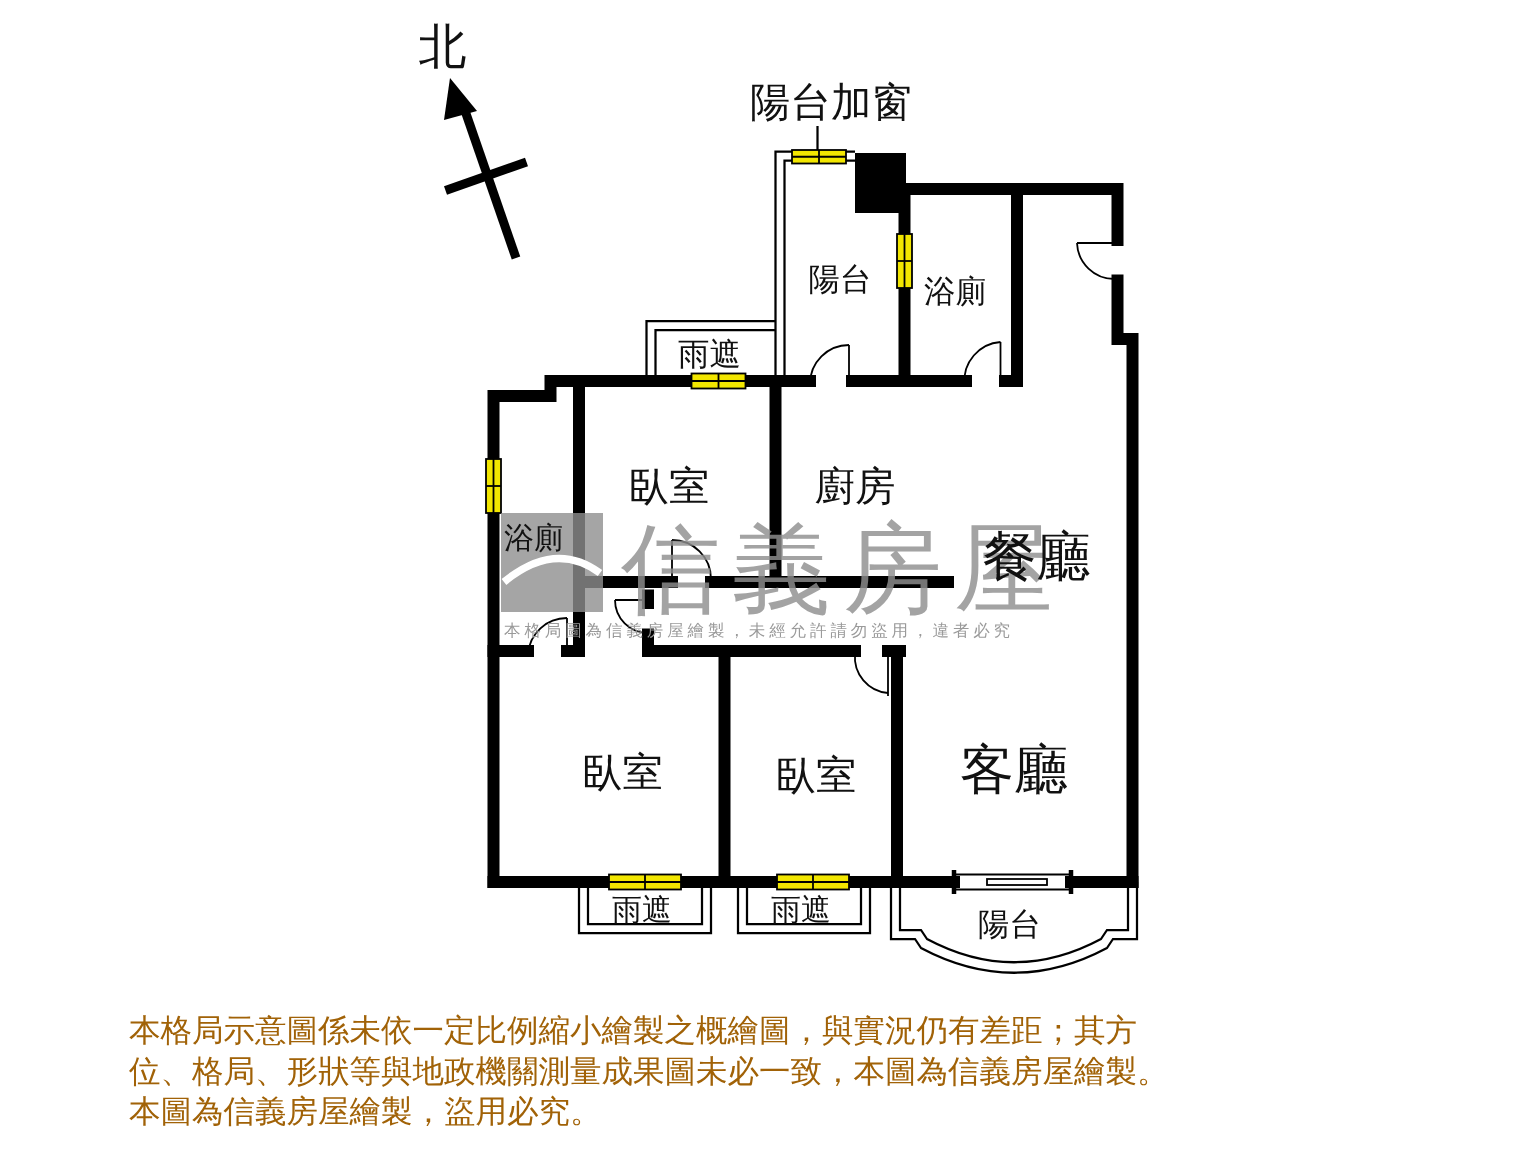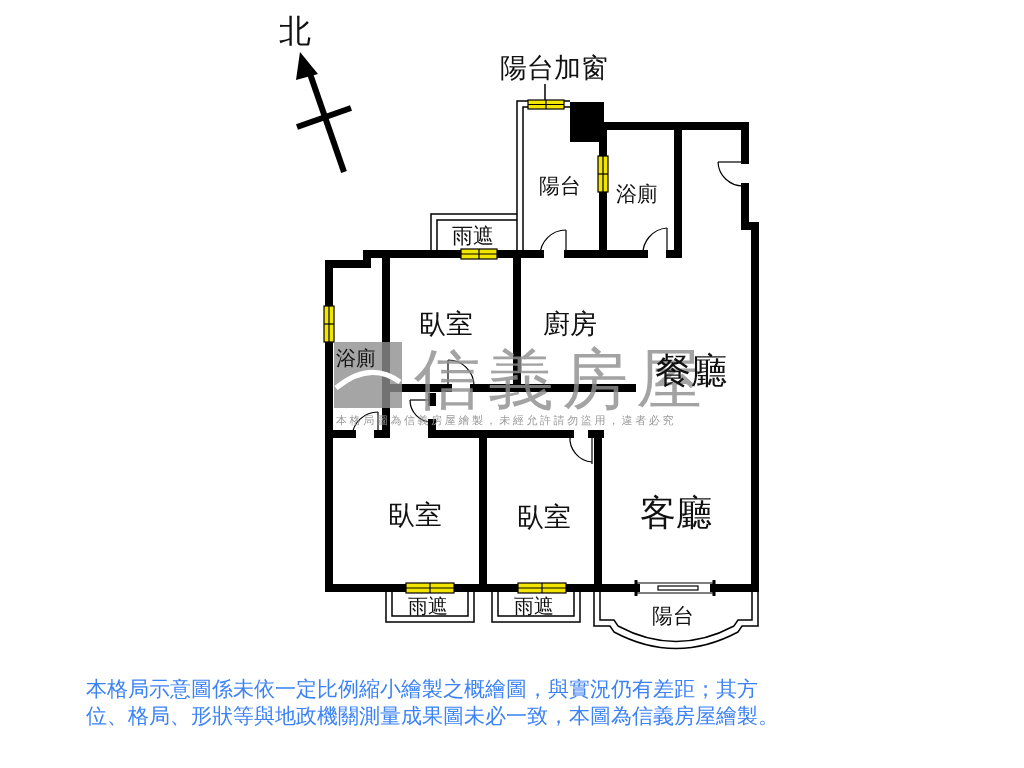--- a/index.html
+++ b/index.html
@@ -1,21 +1,21 @@
 <!DOCTYPE html>
 <html><head>
 <meta charset="utf-8">
 <style>
   html, body { margin:0; padding:0; background:#ffffff; }
   body { width:1024px; height:768px; position:relative; overflow:hidden; font-family:"DejaVu Sans","Liberation Sans",sans-serif; }
   #plan { position:absolute; left:0; top:0; width:1024px; height:768px; }
   .lbl { font-family:"DejaVu Sans","Liberation Sans",sans-serif; fill:#111; }
   .wm-big { font-family:"DejaVu Sans","Liberation Sans",sans-serif; fill:#8f8f8f; fill-opacity:0.82; }
   .wm-small { font-family:"DejaVu Sans","Liberation Sans",sans-serif; fill:#9a9a9a; }
-  .disclaimer { position:absolute; left:86px; top:676px; width:880px; font-family:Liberation Serif, serif; font-size:21px; line-height:27px; color:#3b82f6; }
+  .disclaimer { position:absolute; left:86px; top:676px; width:880px; font-family:Liberation Mono, monospace; font-size:21px; line-height:27px; color:#a16207; }
   .disclaimer div { white-space:nowrap; }
 </style>
 </head>
 <body>
 
 <svg id="plan" viewBox="0 0 1024 768" xmlns="http://www.w3.org/2000/svg">
 
   <g>
     <line x1="344" y1="172" x2="308" y2="68" stroke="#000" stroke-width="6"></line>
     <polygon points="300,52 296,80 318,74" fill="#000"></polygon>
@@ -178,13 +178,14 @@
   <text class="lbl" x="517" y="526" font-size="27">臥室</text>
   <text class="lbl" x="640" y="525" font-size="36">客廳</text>
   <text class="lbl" x="408" y="613" font-size="20">雨遮</text>
   <text class="lbl" x="514" y="613" font-size="20">雨遮</text>
   <text class="lbl" x="652" y="623" font-size="21">陽台</text>
 </svg>
 
 <div class="disclaimer">
   <div>本格局示意圖係未依一定比例縮小繪製之概繪圖，與實況仍有差距；其方</div>
   <div>位、格局、形狀等與地政機關測量成果圖未必一致，本圖為信義房屋繪製。</div>
+  <div>本圖為信義房屋繪製，盜用必究。</div>
 </div>
 
 </body></html>

